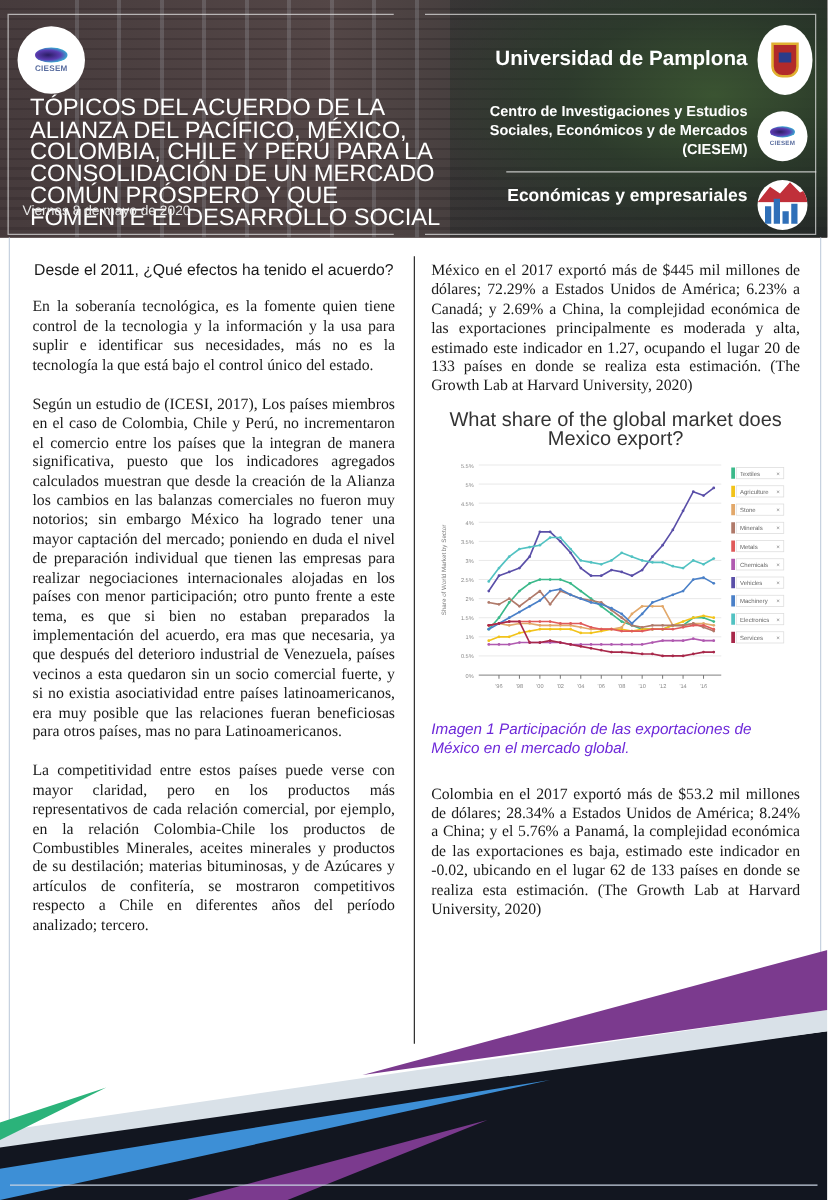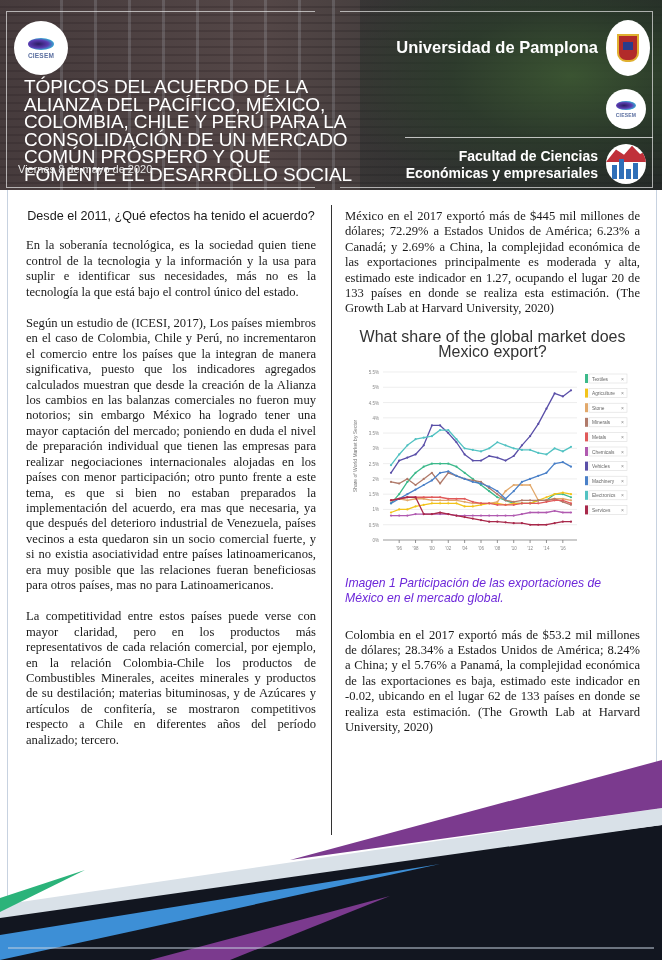--- a/index.html
+++ b/index.html
@@ -67,47 +67,51 @@
   </div>
 
   <div class="main-title">Tópicos del acuerdo de la Alianza del Pacífico, México, Colombia, Chile y Perú para la consolidación de un mercado común próspero y que fomente el desarrollo social</div>
   <div class="date">Viernes 8 de mayo de 2020</div>
 
   <div class="univ-name">Universidad de Pamplona</div>
   <div class="logo-circle logo-unipamplona">
     <div class="shield"></div>
   </div>
 
+  <div class="ciesem-desc">
+    <div>Centro de Investigaciones y Estudios</div>
+    <div>Sociales, Económicos y de Mercados</div>
+    <div>(CIESEM)</div>
+  </div>
   <div class="logo-circle logo-ciesem-small">
     <div class="ciesem-swoosh"></div>
     <div class="ciesem-text">CIESEM</div>
   </div>
 
   <div class="hr-line"></div>
 
   <div class="faculty">
-    <div>Facultad  de Ciencias</div>
     <div>Económicas y empresariales</div>
   </div>
   <div class="logo-circle logo-faculty">
     <div class="top"></div>
     <div class="bars">
       <span style="height:14px"></span>
         <span style="height:20px"></span>
         <span style="height:10px"></span>
         <span style="height:16px"></span>
     </div>
   </div>
 </div>
 
 <div class="page-border"></div>
 
 <div class="col-left">
   <div class="question">Desde el 2011, ¿Qué efectos ha tenido el acuerdo?</div>
-  <p>En la soberanía tecnológica, es la sociedad quien tiene control de la tecnologia y la información y la usa para suplir e identificar sus necesidades, más no es la tecnología la que está bajo el control único del estado.</p>
+  <p>En la soberanía tecnológica, es la fomente quien tiene control de la tecnologia y la información y la usa para suplir e identificar sus necesidades, más no es la tecnología la que está bajo el control único del estado.</p>
   <p>Según un estudio de (ICESI, 2017), Los países miembros en el caso de Colombia, Chile y Perú, no incrementaron el comercio entre los países que la integran de manera significativa, puesto que los indicadores agregados calculados muestran que desde la creación de la Alianza los cambios en las balanzas comerciales no fueron muy notorios; sin embargo México ha logrado tener una mayor captación del mercado; poniendo en duda el nivel de preparación individual que tienen las empresas para realizar negociaciones internacionales alojadas en los países con menor participación; otro punto frente a este tema, es que si bien no estaban preparados la implementación del acuerdo, era mas que necesaria, ya que después del deterioro industrial de Venezuela, países vecinos a esta quedaron sin un socio comercial fuerte, y si no existia asociatividad entre países latinoamericanos, era muy posible que las relaciones fueran beneficiosas para otros países, mas no para Latinoamericanos.</p>
   <p>La competitividad entre estos países puede verse con mayor claridad, pero en los productos más representativos de cada relación comercial, por ejemplo, en la relación Colombia-Chile los productos de Combustibles Minerales, aceites minerales y productos de su destilación; materias bituminosas, y de Azúcares y artículos de confitería, se mostraron competitivos respecto a Chile en diferentes años del período analizado; tercero.</p>
 </div>
 
 <div class="col-divider"></div>
 
 <div class="col-right">
   <p>México en el 2017 exportó más de $445 mil millones de dólares; 72.29% a Estados Unidos de América; 6.23% a Canadá; y 2.69% a China, la complejidad económica de las exportaciones principalmente es moderada y alta, estimado este indicador en 1.27, ocupando el lugar 20 de 133 países en donde se realiza esta estimación. (The Growth Lab at Harvard University, 2020)</p>
   <div class="chart-title">What share of the global market does Mexico export?</div>
   <div class="chart-wrap">

